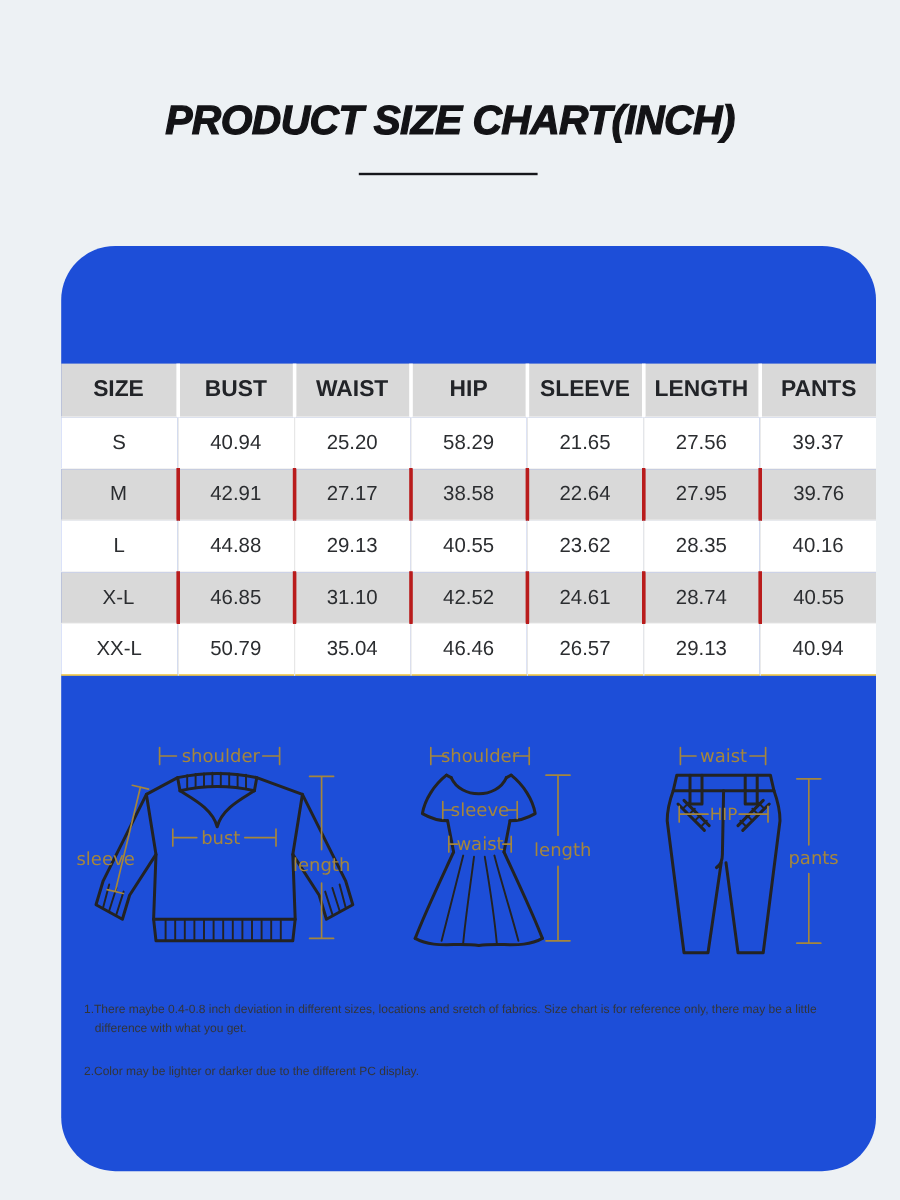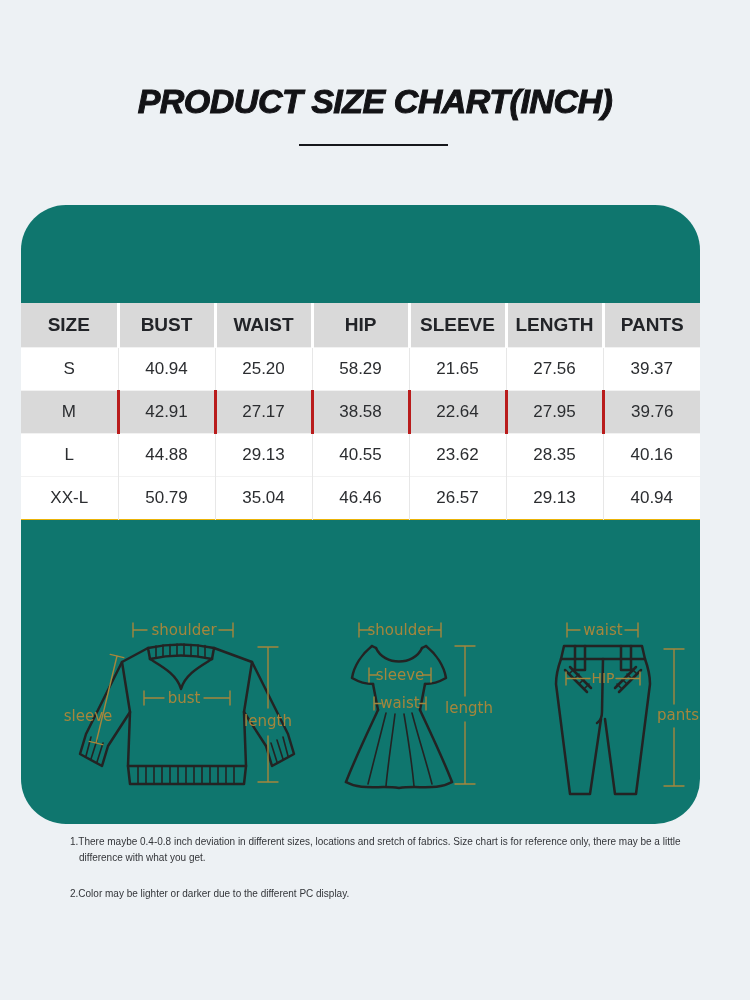--- a/index.html
+++ b/index.html
@@ -11,22 +11,22 @@
     position:absolute;top:83px;left:0;width:750px;margin:0;
     text-align:center;font-size:34px;line-height:1.1;
     font-weight:900;font-style:italic;color:#131316;
     letter-spacing:-0.5px;-webkit-text-stroke:1px #131316;
   }
   .title-underline{
     position:absolute;left:299px;top:144px;width:149px;height:2px;
     background:#16171b;
   }
   .card{
-    position:absolute;left:21px;top:205px;width:679px;height:619px;
-    background:#0f766e;border-radius:45px;
+    position:absolute;left:51px;top:205px;width:679px;height:771px;
+    background:#1d4ed8;border-radius:45px;
   }
   
   table.size-table{
     position:absolute;left:0;top:98px;width:679px;
     border-collapse:collapse;table-layout:fixed;
   }
   table.size-table th{
     height:42px;background:#d9d9d9;color:#222428;
     font-size:19px;font-weight:600;text-align:center;
     border-left:3px solid #ffffff;
@@ -102,20 +102,29 @@
         </tr>
         <tr class="plain">
           <td>L</td>
           <td>44.88</td>
           <td>29.13</td>
           <td>40.55</td>
           <td>23.62</td>
           <td>28.35</td>
           <td>40.16</td>
         </tr>
+        <tr class="stripe">
+          <td>X-L</td>
+          <td>46.85</td>
+          <td>31.10</td>
+          <td>42.52</td>
+          <td>24.61</td>
+          <td>28.74</td>
+          <td>40.55</td>
+        </tr>
         <tr class="plain">
           <td>XX-L</td>
           <td>50.79</td>
           <td>35.04</td>
           <td>46.46</td>
           <td>26.57</td>
           <td>29.13</td>
           <td>40.94</td>
         </tr>
       </tbody>

